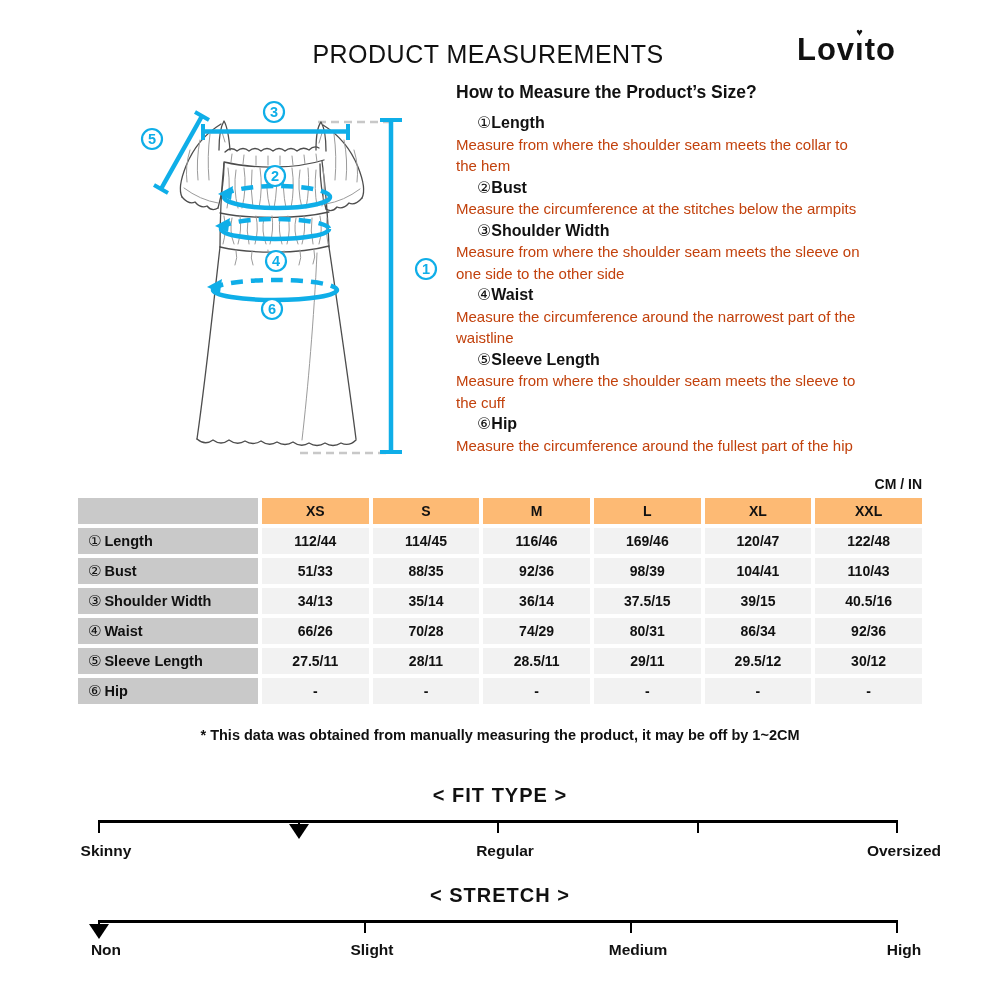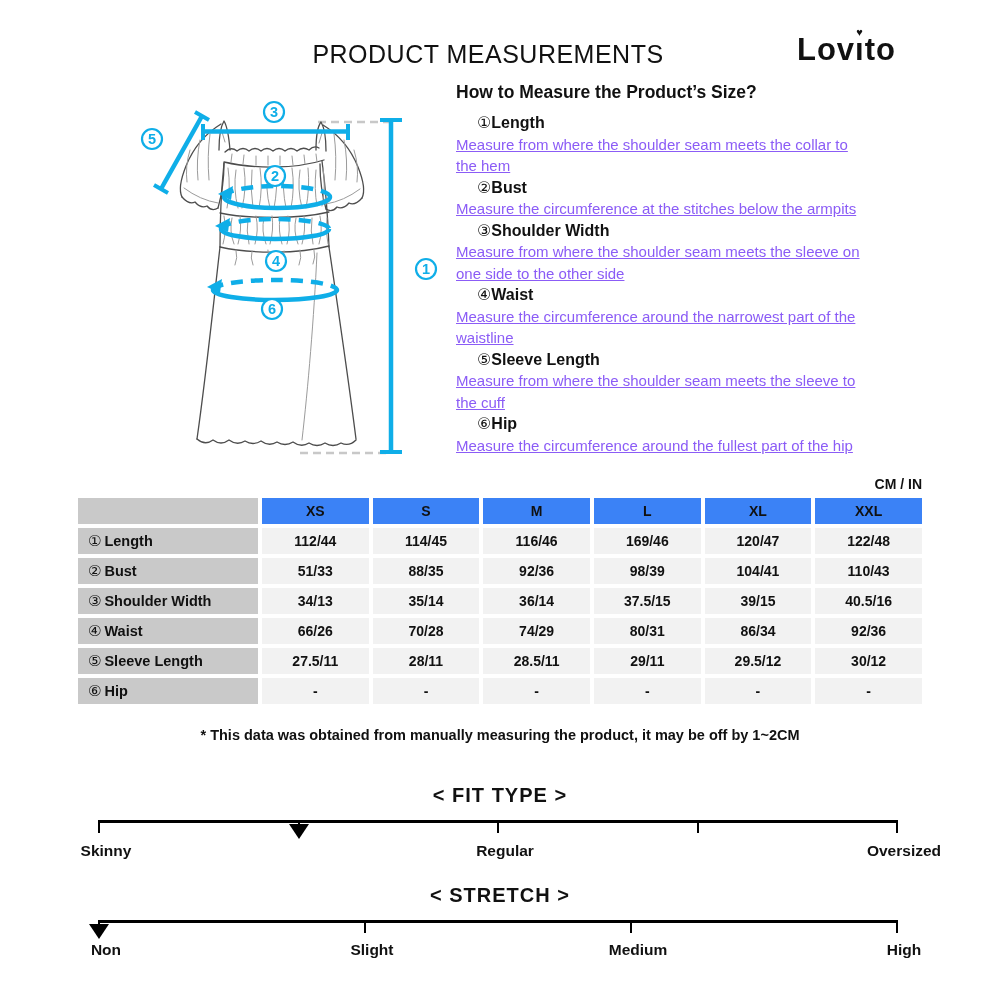--- a/index.html
+++ b/index.html
@@ -15,29 +15,29 @@
   .brand .heart { position: absolute; left: 50%; transform: translateX(-50%); top: -6px; font-size: 11px; }
 
   
   .dress-svg { position: absolute; left: 118px; top: 88px; width: 336px; height: 380px; }
 
   
   .howto { position: absolute; left: 456px; top: 82px; width: 482px; }
   .howto-heading { font-size: 17.5px; font-weight: bold; margin-bottom: 9px; }
   .howto-item .item-name { font-size: 16px; font-weight: bold; line-height: 21.5px; margin-left: 21px; }
   .howto-item .circ { font-family: "DejaVu Sans", sans-serif; font-weight: normal; font-size: 16px; }
-  .howto-item .item-desc { font-size: 15px; color: #8b5cf6; line-height: 21.5px; white-space: pre-line; text-decoration: underline; }
+  .howto-item .item-desc { font-size: 15px; color: #c2410c; line-height: 21.5px; white-space: pre-line; }
 
   
   .units { position: absolute; top: 476px; right: 78px; font-size: 14px; font-weight: bold; }
   table.meas { position: absolute; left: 74px; top: 494px; width: 852px;
     border-collapse: separate; border-spacing: 4px; table-layout: fixed; }
   table.meas th, table.meas td { height: 26px; font-size: 14px; font-weight: bold; text-align: center; vertical-align: middle; }
   table.meas col.lab { width: 180px; }
-  table.meas thead th { background: #3b82f6; }
+  table.meas thead th { background: #fdba74; }
   table.meas thead th.corner { background: #c9c9c9; }
   table.meas tbody th { background: #c9c9c9; text-align: left; padding-left: 10px; font-size: 14.5px; }
   table.meas tbody td { background: #f2f2f2; }
   table.meas .circ { font-family: "DejaVu Sans", sans-serif; font-weight: normal; font-size: 15px; margin-right: 3px; }
   .footnote { position: absolute; top: 727px; left: 0; width: 1000px; text-align: center;
     font-size: 14.5px; font-weight: bold; }
 
   
   .scale-title { position: absolute; left: 0; width: 1000px; text-align: center;
     font-size: 20px; font-weight: bold; letter-spacing: 1px; }

